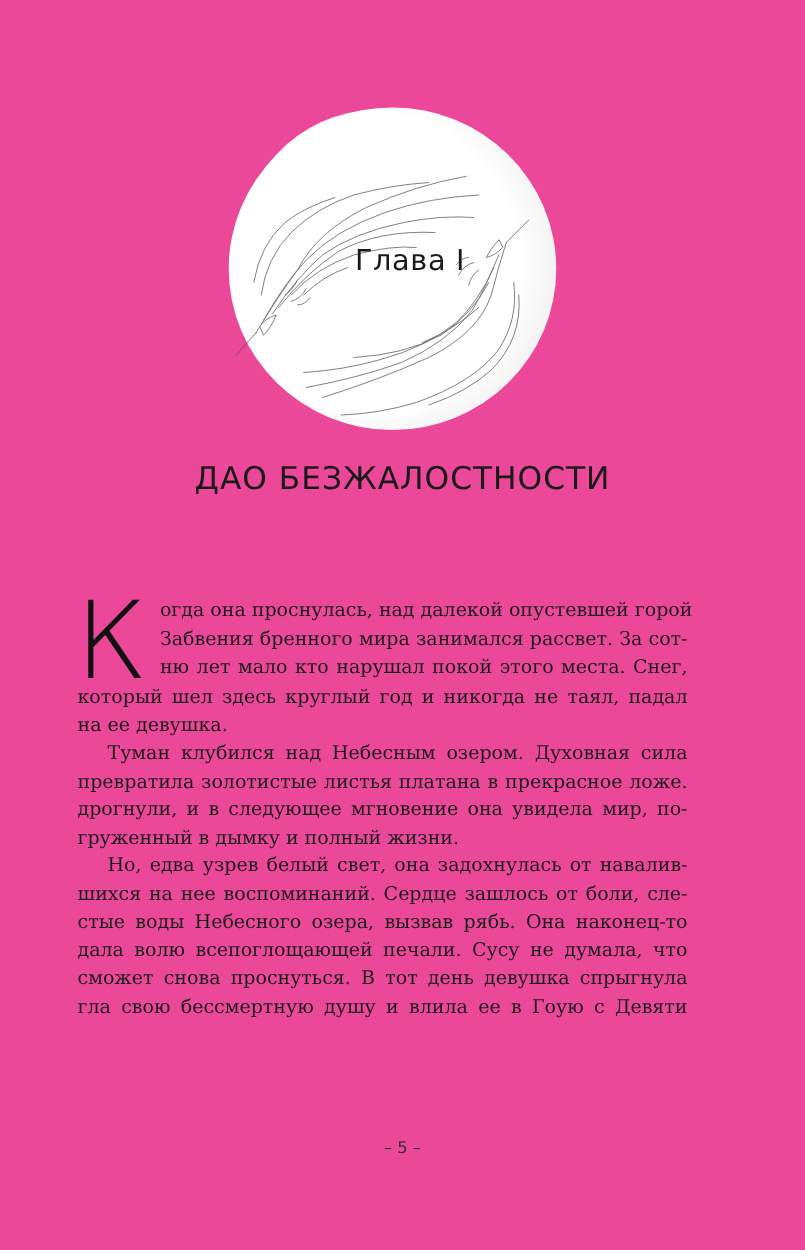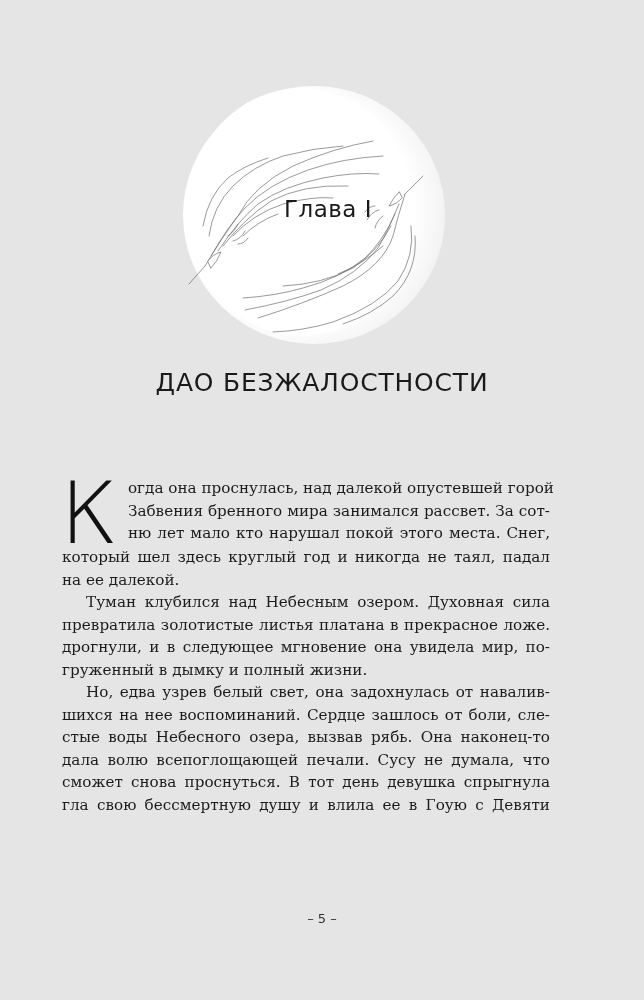--- a/index.html
+++ b/index.html
@@ -1,17 +1,17 @@
 <!DOCTYPE html>
 <html><head>
   <meta charset="utf-8">
   <style>
     html, body { margin: 0; padding: 0; background: #ffffff; }
     body { width: 644px; height: 1000px; position: relative; overflow: hidden; }
-    .page { position: absolute; left: 0; top: 0; width: 644px; height: 1000px; background: #e5e5e5; }
+    .page { position: absolute; left: 0; top: 0; width: 644px; height: 1000px; background: #ec4899; }
 
     .emblem {
       position: absolute; left: 183px; top: 86px; width: 262px; height: 258px;
       border-radius: 50%;
       background: radial-gradient(circle at 44% 48%, #ffffff 0%, #ffffff 58%, #f6f6f6 70%, #e9e9e9 86%, #e2e2e2 100%);
     }
     .emblem::before {
       content: ""; position: absolute; left: 4px; top: 2px; width: 228px; height: 248px;
       border-radius: 50%;
       background: #ffffff;
@@ -89,21 +89,21 @@
 
   <h1 class="chapter-title" style="margin:0;font-weight:normal;">ДАО БЕЗЖАЛОСТНОСТИ</h1>
 
   <div class="body-text">
     <p class="first">
       <span class="dropcap">К</span>
       <span class="line">огда она проснулась, над далекой опустевшей горой</span>
       <span class="line">Забвения бренного мира занимался рассвет. За сот-</span>
       <span class="line">ню лет мало кто нарушал покой этого места. Снег,</span>
       <span class="line" style="clear:left;">который шел здесь круглый год и никогда не таял, падал</span>
-      <span class="line last">на ее далекой.</span>
+      <span class="line last">на ее девушка.</span>
     </p>
     <p style="text-indent:0;">
       <span class="line" style="padding-left:24px;">Туман клубился над Небесным озером. Духовная сила</span>
       <span class="line">превратила золотистые листья платана в прекрасное ложе.</span>
       <span class="line">дрогнули, и в следующее мгновение она увидела мир, по-</span>
       <span class="line last">груженный в дымку и полный жизни.</span>
     </p>
     <p style="text-indent:0;">
       <span class="line" style="padding-left:24px;">Но, едва узрев белый свет, она задохнулась от навалив-</span>
       <span class="line">шихся на нее воспоминаний. Сердце зашлось от боли, сле-</span>

